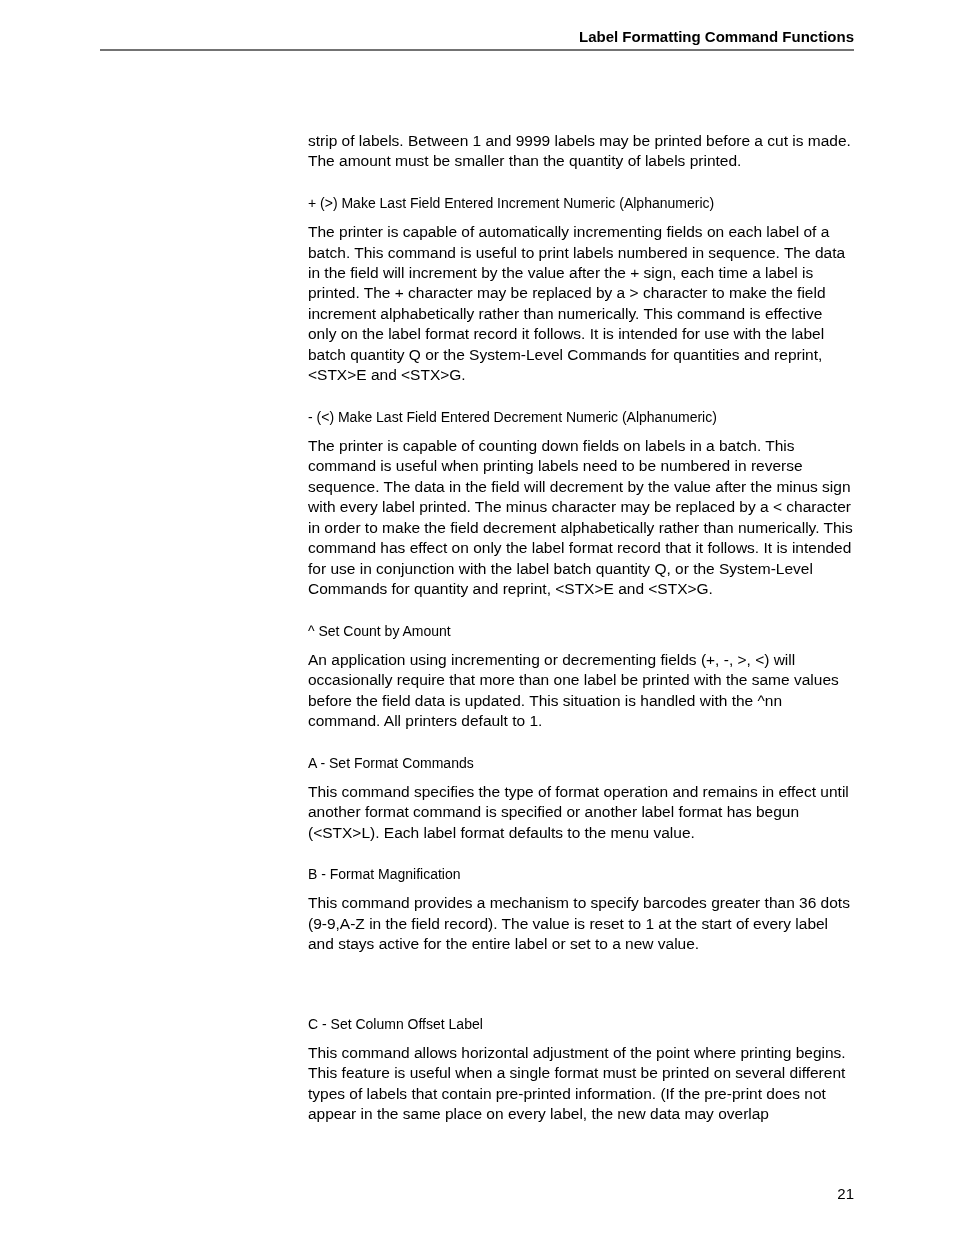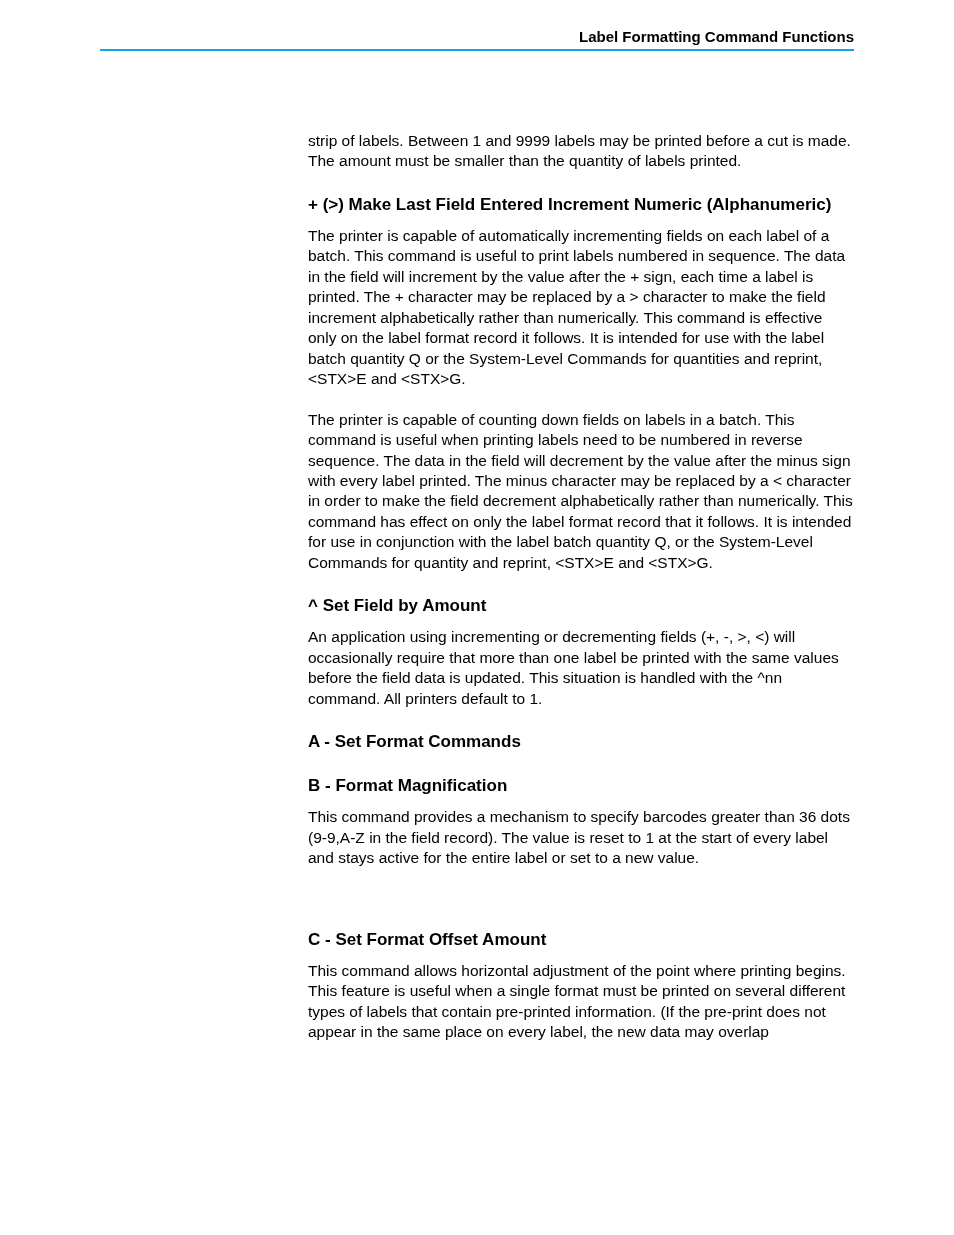--- a/index.html
+++ b/index.html
@@ -12,35 +12,35 @@
   }
   .page {
     padding: 28px 100px 40px 100px;
     box-sizing: border-box;
   }
   .running-head {
     text-align: right;
     font-weight: bold;
     font-size: 15px;
     padding-bottom: 4px;
-    border-bottom: 2px solid #0ea5e9;
+    border-bottom: 2px solid #737373;
     margin-bottom: 80px;
   }
   .content {
     margin-left: 208px;
     margin-right: 0;
   }
   p {
     font-size: 15.5px;
     line-height: 1.32;
     margin: 0 0 20px 0;
   }
   h2 {
-    font-size: 17px;
-    font-weight: bold;
+    font-size: 14px;
+    font-weight: normal;
     margin: 22px 0 10px 0;
     line-height: 1.3;
   }
   .pagenum {
     text-align: right;
     font-size: 15px;
     margin-top: 60px;
   }
   .spacer-extra { height: 18px; }
 </style>
@@ -50,30 +50,33 @@
 <div class="page">
   <div class="running-head">Label Formatting Command Functions</div>
 
   <div class="content">
 
     <p>strip of labels. Between 1 and 9999 labels may be printed before a cut is made. The amount must be smaller than the quantity of labels printed.</p>
 
     <h2>+ (&gt;) Make Last Field Entered Increment Numeric (Alphanumeric)</h2>
     <p>The printer is capable of automatically incrementing fields on each label of a batch. This command is useful to print labels numbered in sequence. The data in the field will increment by the value after the + sign, each time a label is printed. The + character may be replaced by a &gt; character to make the field increment alphabetically rather than numerically. This command is effective only on the label format record it follows. It is intended for use with the label batch quantity Q or the System-Level Commands for quantities and reprint, &lt;STX&gt;E and &lt;STX&gt;G.</p>
 
+    <h2>- (&lt;) Make Last Field Entered Decrement Numeric (Alphanumeric)</h2>
     <p>The printer is capable of counting down fields on labels in a batch. This command is useful when printing labels need to be numbered in reverse sequence. The data in the field will decrement by the value after the minus sign with every label printed. The minus character may be replaced by a &lt; character in order to make the field decrement alphabetically rather than numerically. This command has effect on only the label format record that it follows. It is intended for use in conjunction with the label batch quantity Q, or the System-Level Commands for quantity and reprint, &lt;STX&gt;E and &lt;STX&gt;G.</p>
 
-    <h2>^ Set Field by Amount</h2>
+    <h2>^ Set Count by Amount</h2>
     <p>An application using incrementing or decrementing fields (+, -, &gt;, &lt;) will occasionally require that more than one label be printed with the same values before the field data is updated. This situation is handled with the ^nn command. All printers default to 1.</p>
 
     <h2>A - Set Format Commands</h2>
+    <p>This command specifies the type of format operation and remains in effect until another format command is specified or another label format has begun (&lt;STX&gt;L). Each label format defaults to the menu value.</p>
 
     <h2>B - Format Magnification</h2>
     <p>This command provides a mechanism to specify barcodes greater than 36 dots (9-9,A-Z in the field record). The value is reset to 1 at the start of every label and stays active for the entire label or set to a new value.</p>
 
     <div class="spacer-extra"></div>
 
-    <h2>C - Set Format Offset Amount</h2>
+    <h2>C - Set Column Offset Label</h2>
     <p>This command allows horizontal adjustment of the point where printing begins. This feature is useful when a single format must be printed on several different types of labels that contain pre-printed information. (If the pre-print does not appear in the same place on every label, the new data may overlap</p>
 
   </div>
 
+  <div class="pagenum">21</div>
 </div>
 
 </body></html>

